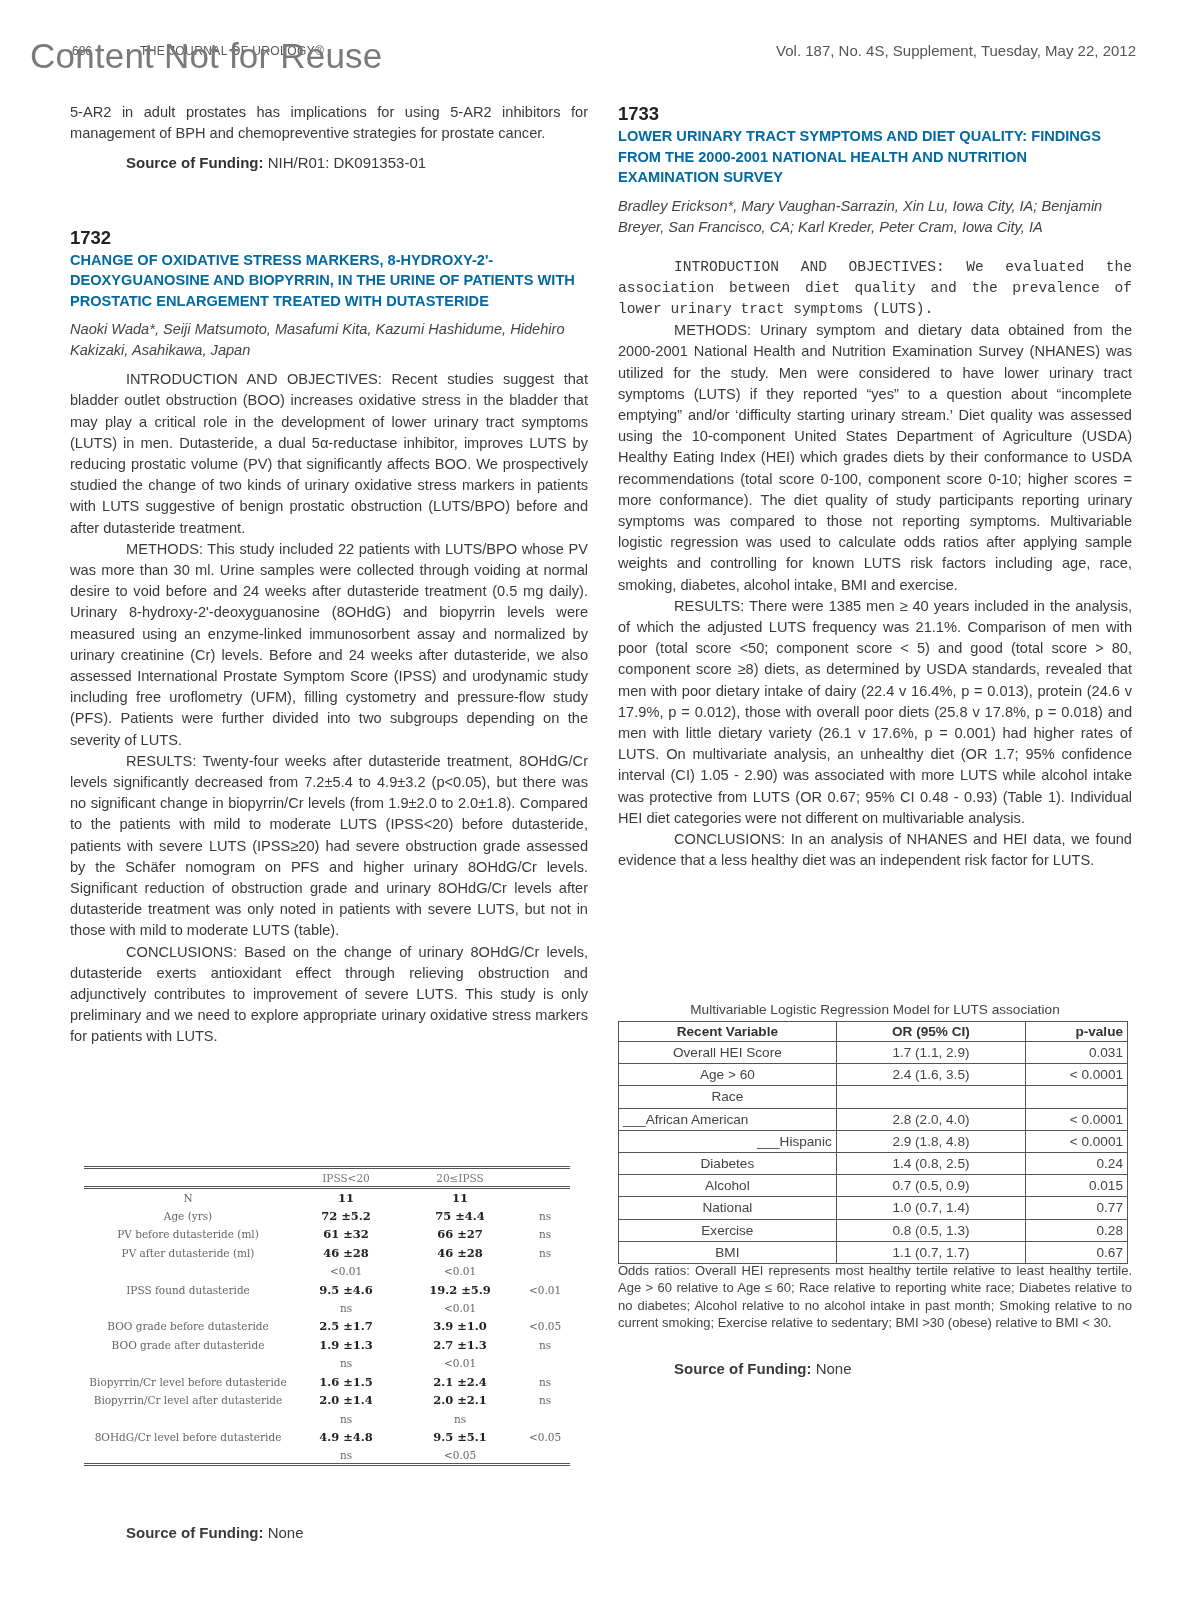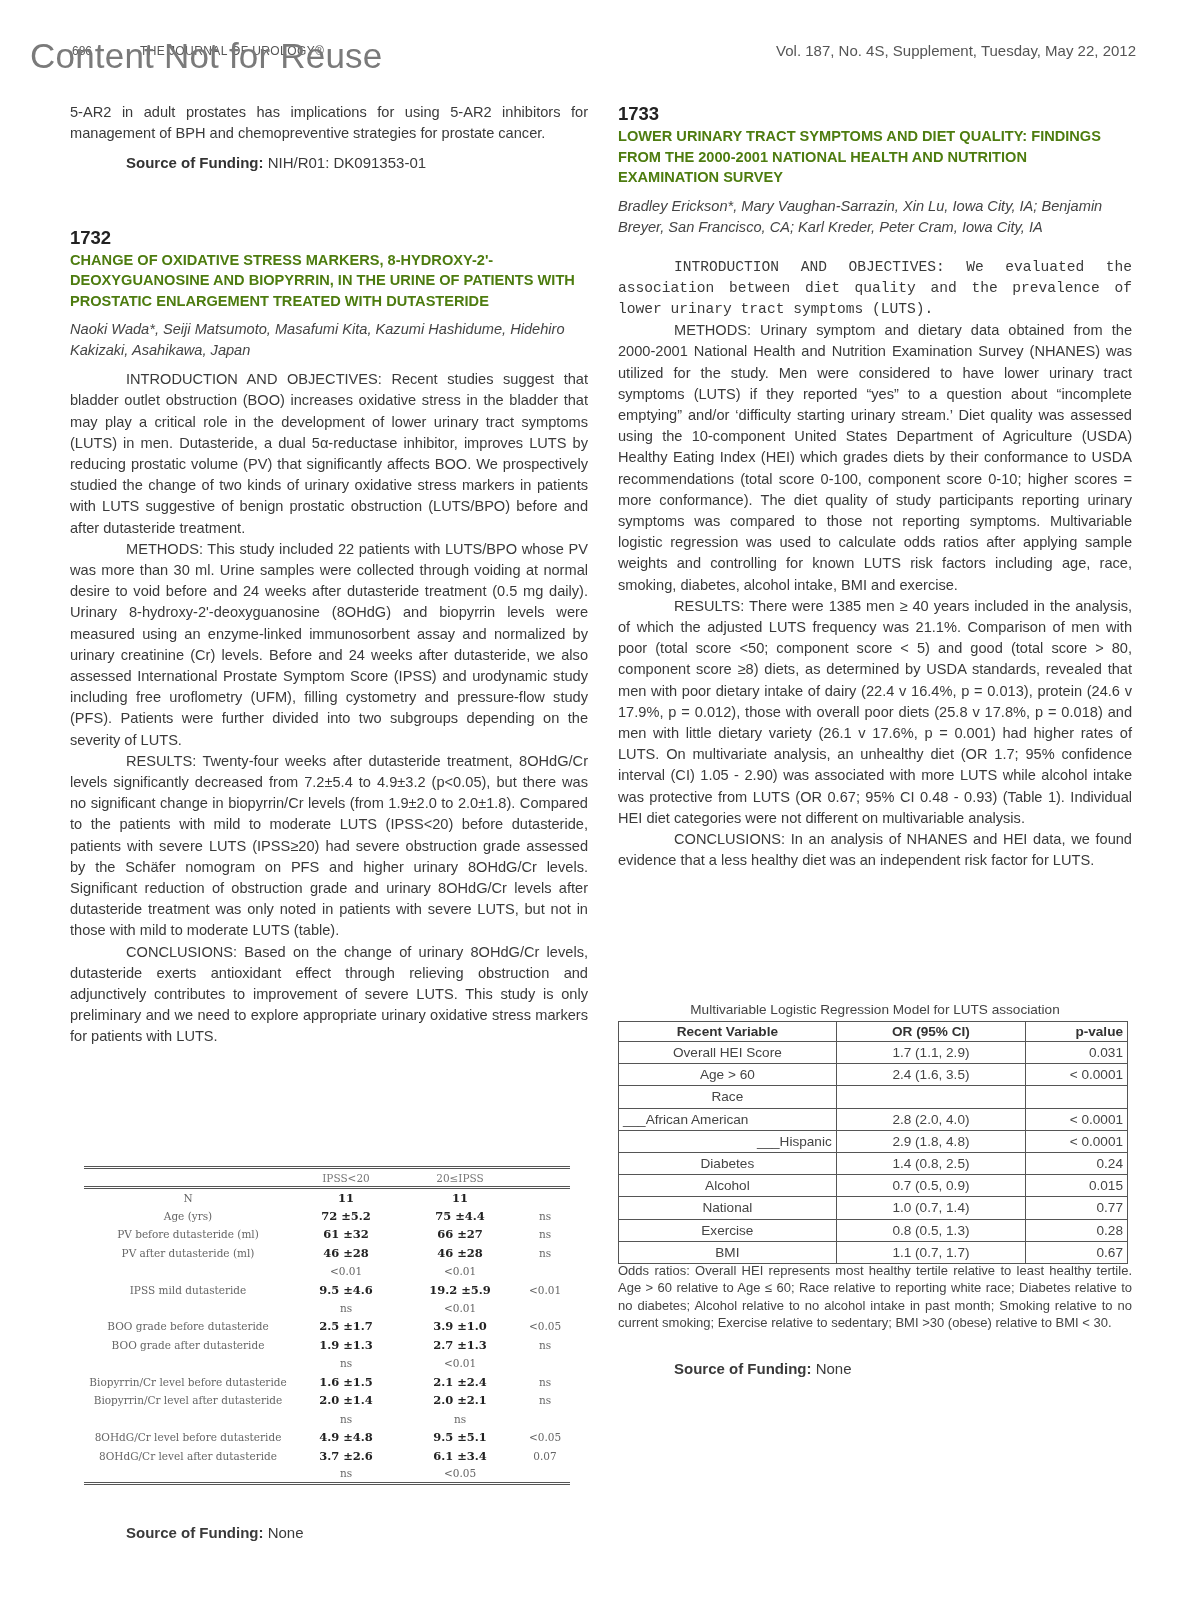--- a/index.html
+++ b/index.html
@@ -14,21 +14,21 @@
 
   .col { position: absolute; font-size: 14.6px; line-height: 21.2px; text-align: justify; }
   .col-left { left: 70px; top: 102px; width: 518px; }
   .col-right { left: 618px; top: 102px; width: 514px; }
 
   p.body { text-indent: 56px; }
   p.plain { text-indent: 0; }
   .funding { padding-left: 56px; margin-top: 6px; font-size: 15px; }
   .funding b { color: #333; }
   .abs-num { font-size: 18.5px; font-weight: bold; color: #222; margin-top: 0; line-height: 24px; }
-  .abs-title { font-size: 14.6px; font-weight: bold; color: #4d7c0f; line-height: 20.5px; text-align: left; }
+  .abs-title { font-size: 14.6px; font-weight: bold; color: #0369a1; line-height: 20.5px; text-align: left; }
   .authors { font-style: italic; color: #444; margin-top: 8px; text-align: left; line-height: 21px; }
 
   
   .t1-wrap { position: absolute; left: 84px; top: 1166px; width: 486px; }
   .t1 { width: 100%; border-collapse: collapse; font-family: "DejaVu Serif", serif; font-size: 10.5px; color: #666; }
   .t1 .rule-top { border-top: 3px double #555; }
   .t1 td, .t1 th { padding: 0; height: 18.7px; text-align: center; font-weight: normal; }
   .t1 th { height: 20px; border-bottom: 3px double #555; font-size: 10.5px; color: #777; }
   .t1 td.v { font-weight: bold; color: #222; font-size: 11.5px; }
   .t1 td.lbl { width: 208px; }
@@ -114,21 +114,21 @@
           <td class="c2 v">46 ±28</td>
           <td class="p">ns</td>
         </tr>
       <tr class="gap">
           <td class="lbl"></td>
           <td class="c1">&lt;0.01</td>
           <td class="c2">&lt;0.01</td>
           <td class="p"></td>
         </tr>
       <tr>
-          <td class="lbl">IPSS mild dutasteride</td>
+          <td class="lbl">IPSS found dutasteride</td>
           <td class="c1 v">9.5 ±4.6</td>
           <td class="c2 v">19.2 ±5.9</td>
           <td class="p">&lt;0.01</td>
         </tr>
       <tr class="gap">
           <td class="lbl"></td>
           <td class="c1">ns</td>
           <td class="c2">&lt;0.01</td>
           <td class="p"></td>
         </tr>
@@ -166,26 +166,20 @@
           <td class="lbl"></td>
           <td class="c1">ns</td>
           <td class="c2">ns</td>
           <td class="p"></td>
         </tr>
       <tr>
           <td class="lbl">8OHdG/Cr level before dutasteride</td>
           <td class="c1 v">4.9 ±4.8</td>
           <td class="c2 v">9.5 ±5.1</td>
           <td class="p">&lt;0.05</td>
-        </tr>
-      <tr>
-          <td class="lbl">8OHdG/Cr level after dutasteride</td>
-          <td class="c1 v">3.7 ±2.6</td>
-          <td class="c2 v">6.1 ±3.4</td>
-          <td class="p">0.07</td>
         </tr>
       <tr class="gap last">
           <td class="lbl"></td>
           <td class="c1">ns</td>
           <td class="c2">&lt;0.05</td>
           <td class="p"></td>
         </tr>
     </tbody>
   </table>
 </div>

